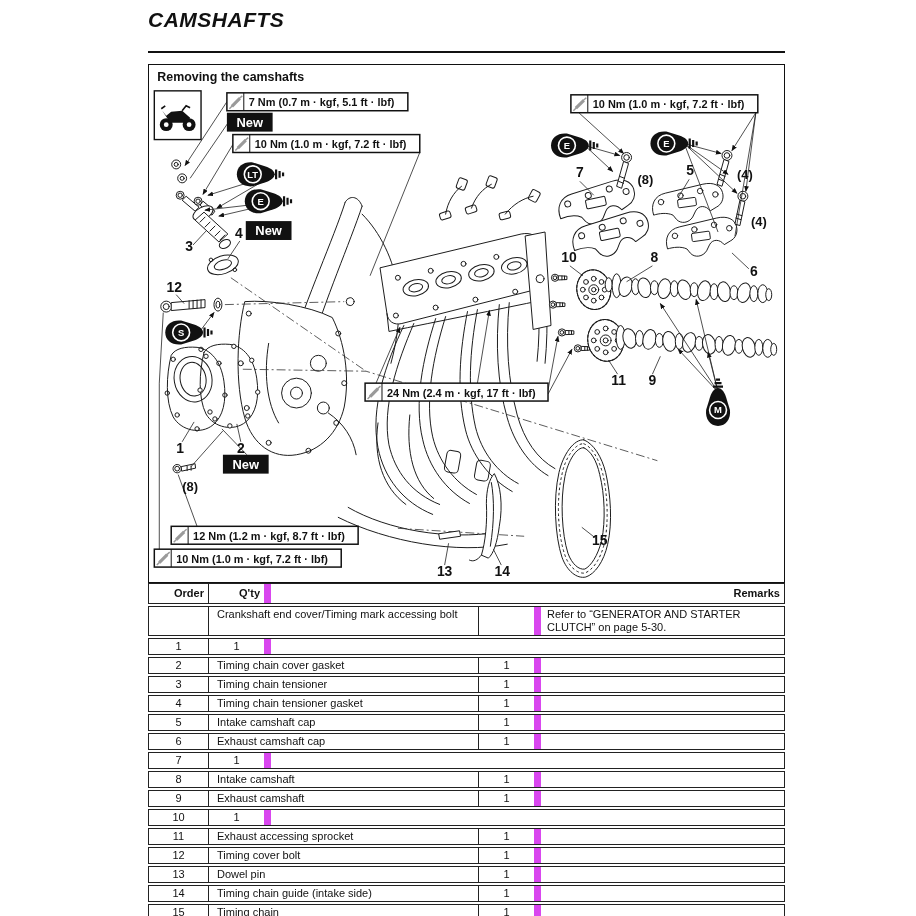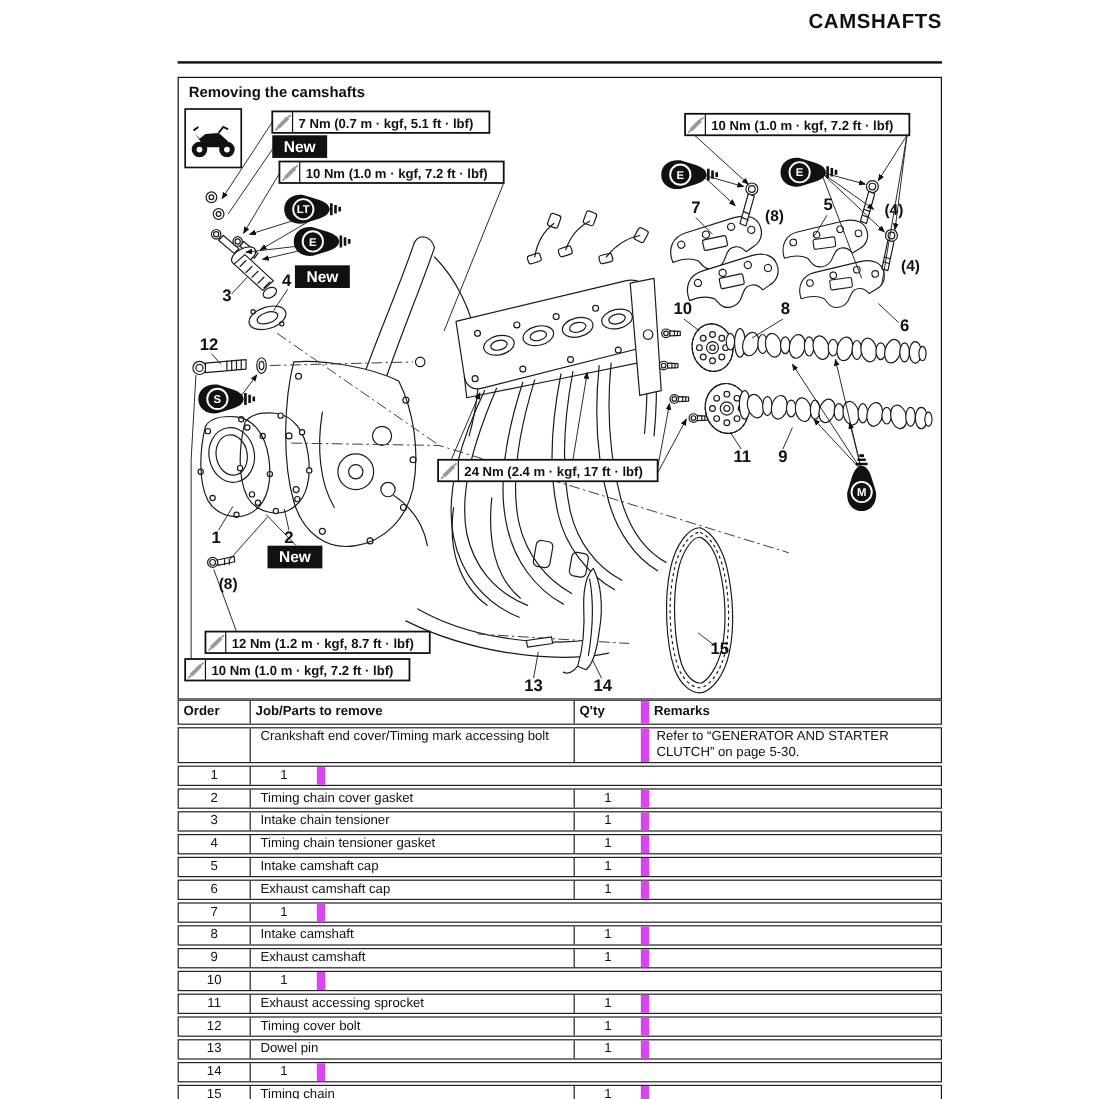--- a/index.html
+++ b/index.html
@@ -1,28 +1,28 @@
 <!DOCTYPE html>
 <html><head>
 <meta charset="utf-8">
 <style>
   html,body{margin:0;padding:0;background:#fff;}
   body{width:916px;height:916px;position:relative;font-family:"Liberation Sans",sans-serif;color:#111;}
-  .page-header{position:absolute;left:148px;top:8px;width:637px;text-align:right;
-    font-size:17px;font-weight:bold;letter-spacing:.5px;}
+  .page-header{position:absolute;left:148px;top:8px;width:637px;
+    font-size:21px;font-weight:bold;letter-spacing:.5px;font-style:italic;}
   .header-rule{position:absolute;left:148px;top:51px;width:637px;height:2px;background:#111;}
   .diagram-panel{position:absolute;left:148px;top:64px;width:637px;height:519px;
     border:1.5px solid #111;box-sizing:border-box;background:#fff;}
   .diagram-panel svg{display:block;}
   
   .manual-table{position:absolute;left:148px;top:583px;width:637px;font-size:11px;line-height:13px;}
   .tr{display:flex;border:1px solid #222;background:#fff;margin-bottom:2px;align-items:stretch;}
   .tr.head{font-weight:bold;}
   .td{box-sizing:border-box;padding:1px 4px;}
-  .tr.head .td{padding:3px 4px;text-align:left;}
+  .tr.head .td{padding:3px 4px;text-align:right;}
   .td.c{text-align:center;}
   .col-order{width:59px;flex:none;}
   .col-job{width:270px;flex:none;border-left:1px solid #222;padding-left:8px;}
   .col-qty{width:56px;flex:none;border-left:1px solid #222;}
   .col-remarks{flex:1;border-left:7px solid #d946ef;padding-left:6px;}
   
   .art{stroke:#1b1b1b;stroke-width:1;fill:none;stroke-linejoin:round;stroke-linecap:round;}
   .artw{stroke:#1b1b1b;stroke-width:1;fill:#fff;stroke-linejoin:round;}
   .ld{stroke:#222;stroke-width:.8;fill:none;}
   .dd{stroke:#333;stroke-width:.8;fill:none;stroke-dasharray:9 3 2 3;}
@@ -505,21 +505,20 @@
         <circle cx="40" cy="60" r="2.4" fill="#fff"></circle>
     <path d="M13,46 L17,51 L22,47 L33,46 L41,53 L38,58 L21,58 Z" fill="#111"></path>
     <path d="M12,44 L16,41 M33,46 L37,41 L41,43" stroke="#111" stroke-width="1.6" fill="none"></path>
   </g>
 </svg>
 </div>
 
 <div class="manual-table">
   <div class="tr head">
     <div class="td col-order">Order</div>
-    <div class="td col-job">Job/Parts to remove</div>
     <div class="td col-qty">Q'ty</div>
     <div class="td col-remarks">Remarks</div>
   </div>
   <div class="tr">
     <div class="td col-order c"></div>
     <div class="td col-job">Crankshaft end cover/Timing mark accessing bolt</div>
     <div class="td col-qty c"></div>
     <div class="td col-remarks">Refer to “GENERATOR AND STARTER CLUTCH” on page 5-30.</div>
   </div>
   <div class="tr">
@@ -528,21 +527,21 @@
     <div class="td col-remarks"></div>
   </div>
   <div class="tr">
     <div class="td col-order c">2</div>
     <div class="td col-job">Timing chain cover gasket</div>
     <div class="td col-qty c">1</div>
     <div class="td col-remarks"></div>
   </div>
   <div class="tr">
     <div class="td col-order c">3</div>
-    <div class="td col-job">Intake chain tensioner</div>
+    <div class="td col-job">Timing chain tensioner</div>
     <div class="td col-qty c">1</div>
     <div class="td col-remarks"></div>
   </div>
   <div class="tr">
     <div class="td col-order c">4</div>
     <div class="td col-job">Timing chain tensioner gasket</div>
     <div class="td col-qty c">1</div>
     <div class="td col-remarks"></div>
   </div>
   <div class="tr">
@@ -592,20 +591,21 @@
     <div class="td col-remarks"></div>
   </div>
   <div class="tr">
     <div class="td col-order c">13</div>
     <div class="td col-job">Dowel pin</div>
     <div class="td col-qty c">1</div>
     <div class="td col-remarks"></div>
   </div>
   <div class="tr">
     <div class="td col-order c">14</div>
+    <div class="td col-job">Timing chain guide (intake side)</div>
     <div class="td col-qty c">1</div>
     <div class="td col-remarks"></div>
   </div>
   <div class="tr">
     <div class="td col-order c">15</div>
     <div class="td col-job">Timing chain</div>
     <div class="td col-qty c">1</div>
     <div class="td col-remarks"></div>
   </div>
 </div>

